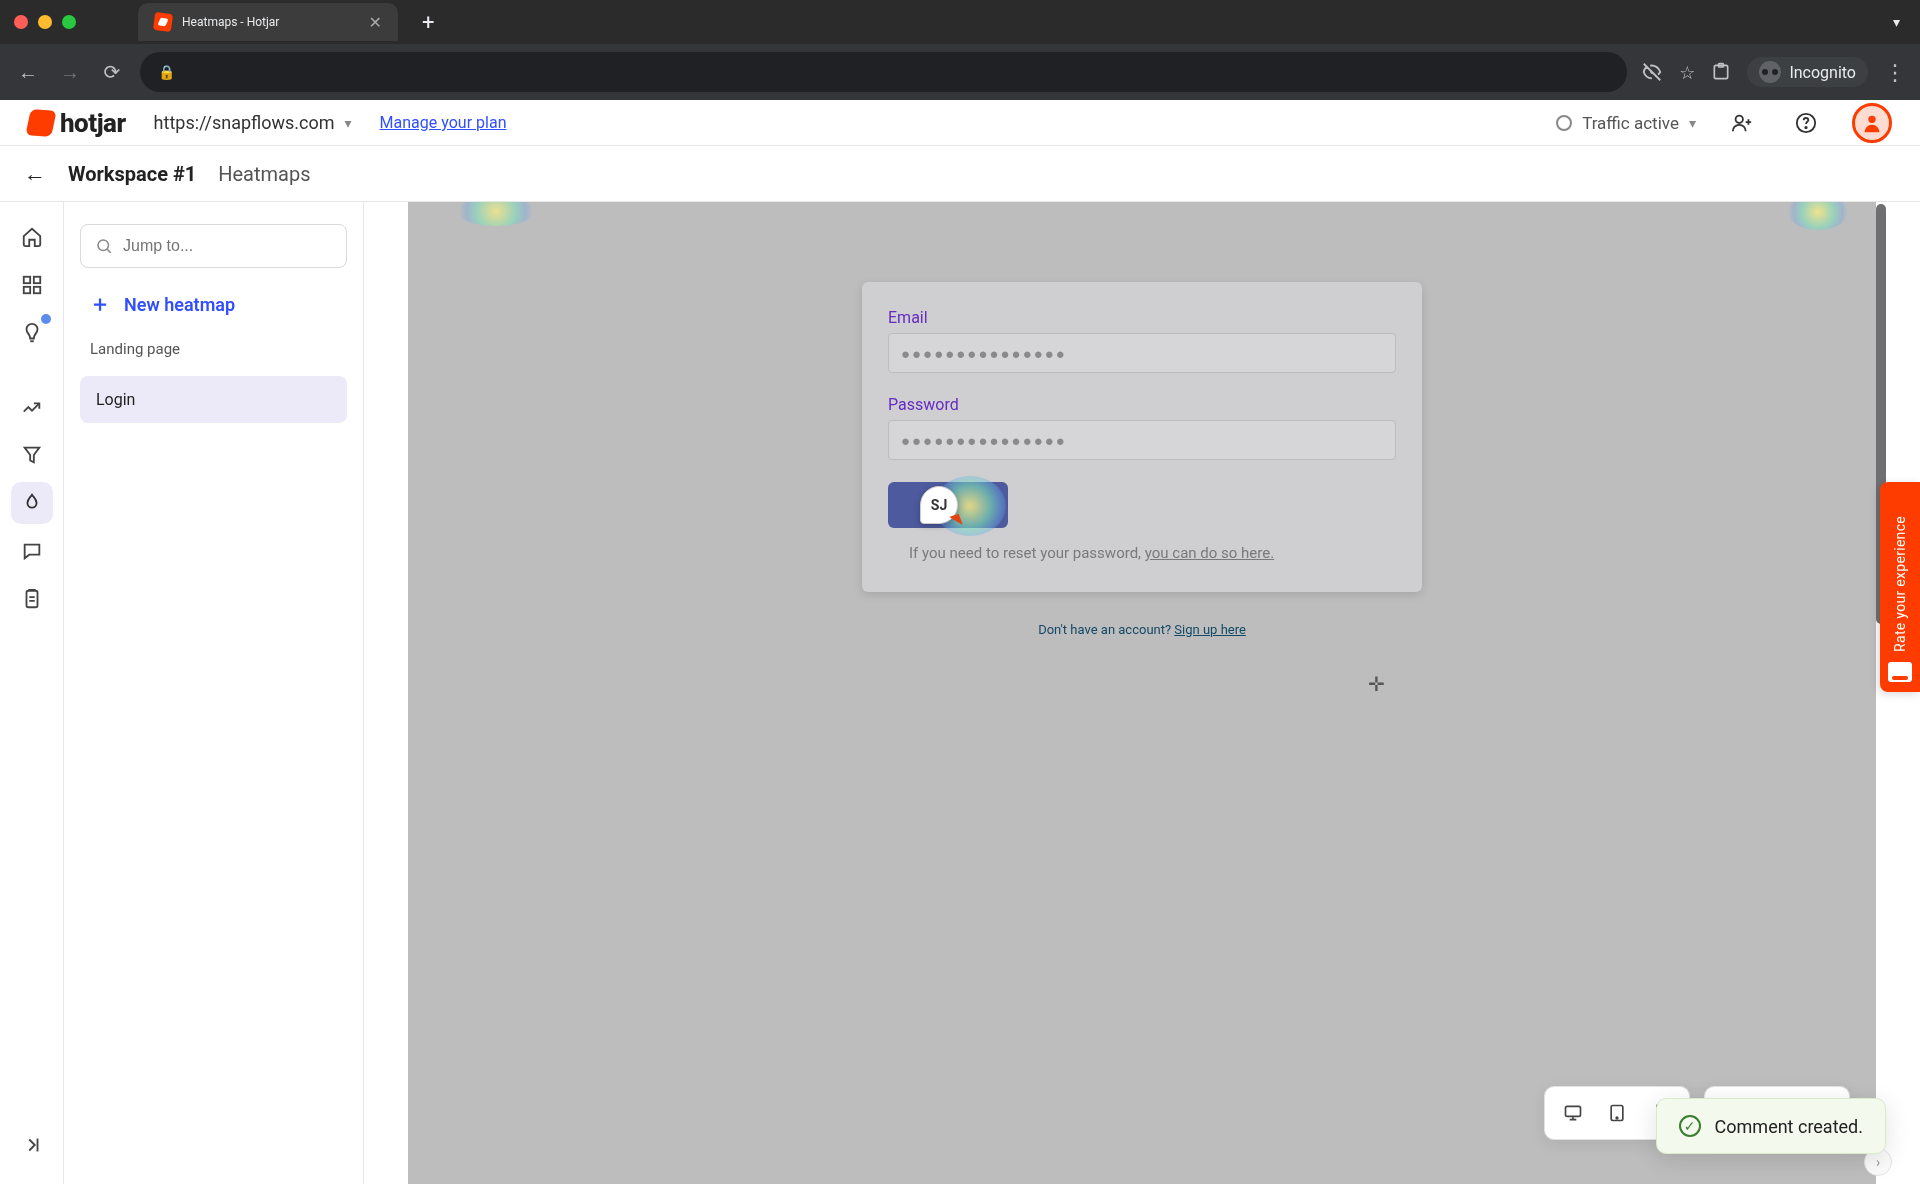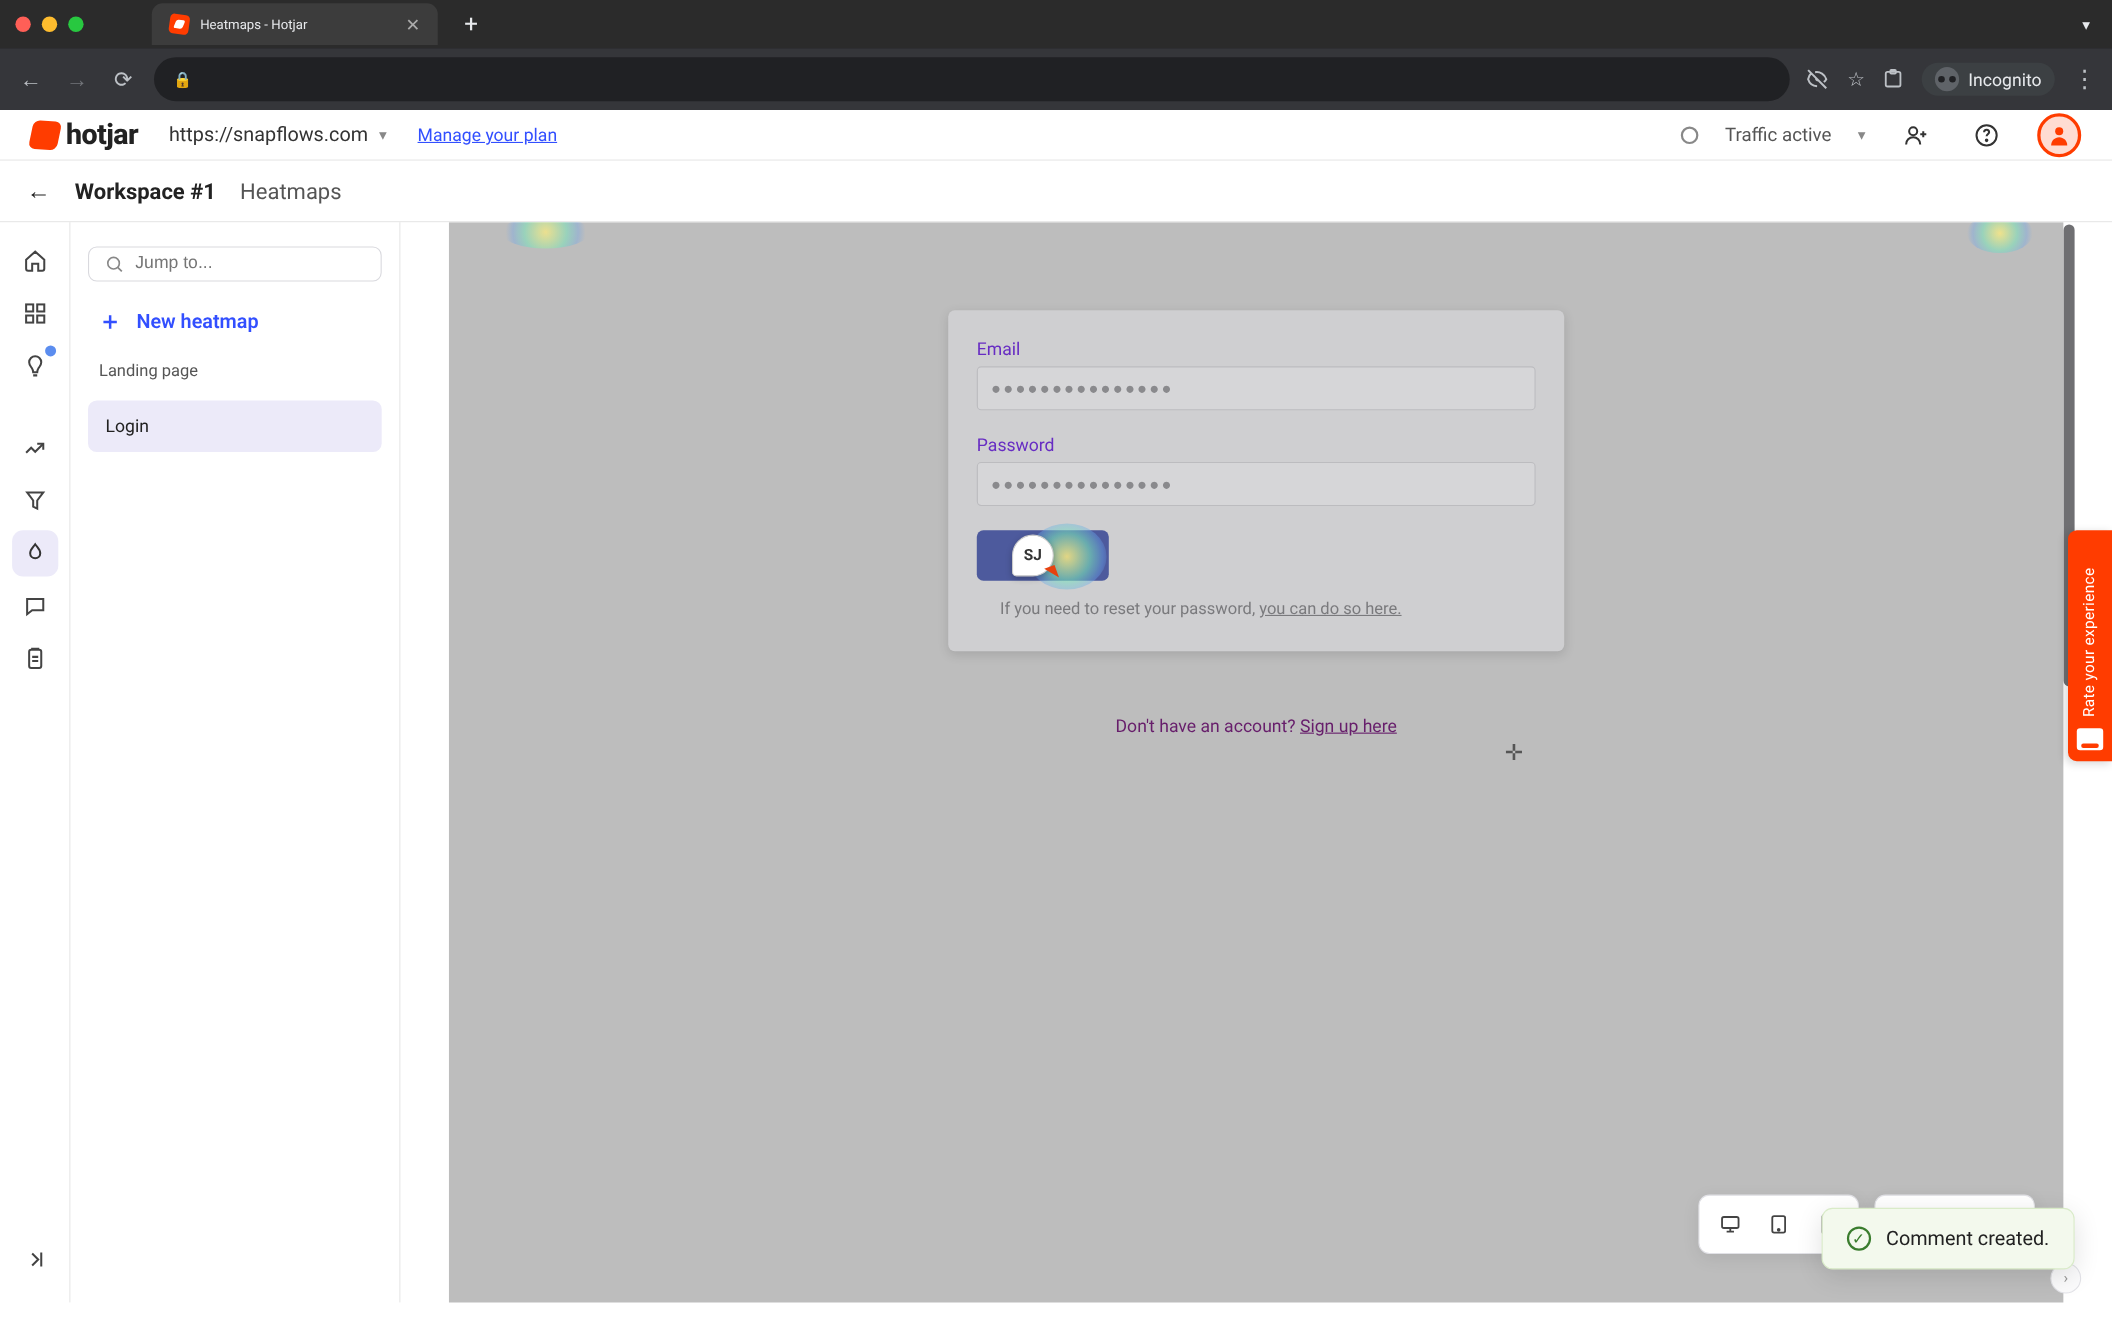--- a/index.html
+++ b/index.html
@@ -37,21 +37,21 @@
 
   
   .app-header { height: 46px; border-bottom: 1px solid #e7e7e7; display: flex; align-items: center; padding: 0 28px; gap: 28px; }
   .logo { display:flex; align-items:center; gap:6px; }
   .logo-mark { width:26px; height:26px; background:#ff3c00; border-radius:6px; transform: skewX(-8deg) rotate(4deg); }
   .logo-text { font-size:26px; font-weight:800; color:#222; letter-spacing:-0.5px; }
   .site-picker { display:flex; align-items:center; gap:10px; color:#333; font-size:18px; cursor:pointer;}
   .site-picker .chev { color:#888; font-size:14px; }
   .manage-plan { color:#324fff; text-decoration: underline; font-size:16px; cursor:pointer;}
   .app-header .spacer { flex:1; }
-  .traffic { display:flex; align-items:center; gap:24px; color:#555; font-size:17px; cursor:pointer;}
+  .traffic { display:flex; align-items:center; gap:10px; color:#555; font-size:17px; cursor:pointer;}
   .traffic-dot { width:16px; height:16px; border:2px solid #888; border-radius:50%; }
   .icon-btn { width:36px; height:36px; display:flex; align-items:center; justify-content:center; color:#444; font-size:20px; cursor:pointer; border-radius:50%;}
   .avatar { width:40px; height:40px; border-radius:50%; border:3px solid #ff3c00; background:#ffdcd2; display:flex; align-items:center; justify-content:center;}
   .avatar svg { width:22px; height:22px; fill:#ff3c00;}
 
   
   .ws-bar { height: 56px; border-bottom: 1px solid #e7e7e7; display:flex; align-items:center; padding: 0 24px; gap: 22px; }
   .back-arrow { font-size: 22px; color:#222; cursor:pointer; }
   .ws-name { font-size: 20px; font-weight:700; color:#222; }
   .ws-crumb { font-size: 20px; color:#555; }
@@ -59,42 +59,42 @@
   
   .main { display:flex; height: calc(1200px - 44px - 56px - 62px - 56px); position:relative;}
   .rail { width: 64px; border-right:1px solid #e7e7e7; display:flex; flex-direction:column; align-items:center; padding-top:14px; gap:6px;}
   .rail-item { width:42px; height:42px; display:flex; align-items:center; justify-content:center; color:#444; border-radius:10px; cursor:pointer; position:relative;}
   .rail-item.active { background:#eceaf9; color:#333;}
   .rail-sep { height: 20px; }
   .rail-badge { position:absolute; top:2px; right:2px; width:10px; height:10px; border-radius:50%; background:#5b8def;}
   .rail-bottom { margin-top:auto; margin-bottom:18px;}
 
   .sidebar { width: 300px; border-right:1px solid #e7e7e7; padding: 22px 16px; display:flex; flex-direction:column; gap:18px;}
-  .search { display:flex; align-items:center; gap:10px; border:1px solid #d9d9de; border-radius:8px; height:32px; padding:0 14px; color:#888;}
+  .search { display:flex; align-items:center; gap:10px; border:1px solid #d9d9de; border-radius:8px; height:44px; padding:0 14px; color:#888;}
   .search input { border:none; outline:none; font-size:16px; color:#333; flex:1; background:transparent;}
   .new-heatmap { display:flex; align-items:center; gap:12px; color:#324fff; font-size:18px; font-weight:600; cursor:pointer; padding:6px 8px;}
   .plus-circle { width:24px; height:24px; display:flex; align-items:center; justify-content:center; font-size:22px; color:#324fff;}
   .section-label { font-size:15px; color:#555; padding:0 10px; }
   .hm-item { background:#eceaf9; border-radius:8px; padding:14px 16px; font-size:16px; color:#222; cursor:pointer;}
 
   .canvas-wrap { flex:1; position:relative; overflow:hidden; }
   .canvas-scroll { position:absolute; top:0; left:44px; right:44px; bottom:0; overflow:hidden;}
   .heatmap-page { position:absolute; top:0; left:0; right:0; height: 1400px; background:#bdbdbd; filter: saturate(0.85);}
   .login-card { position:absolute; top:80px; left:50%; transform:translateX(-50%); width:560px; background:#cfcfd1; border-radius:6px; padding:26px 26px 30px; box-shadow: 0 3px 10px rgba(0,0,0,0.12);}
   .field-label { color:#6d28d9; font-size:16px; margin-bottom:6px; }
   .field-input { width:100%; height:40px; border:1px solid #bcbcc0; background:#d6d6d8; border-radius:4px; padding:0 12px; color:#8a8a8d; font-size:15px; letter-spacing:2px;}
   .field-block { margin-bottom:22px; }
   .login-btn { width:120px; height:46px; background:#4a5aa8; border-radius:6px; display:flex; align-items:center; justify-content:center; position:relative; cursor:pointer;}
   .comment-pin { position:absolute; width:38px; height:38px; border-radius:50% 50% 50% 4px; background:#fff; border:1px solid #ccc; display:flex; align-items:center; justify-content:center; font-size:14px; font-weight:700; color:#333; box-shadow:0 2px 6px rgba(0,0,0,0.25); left:32px; top:4px;}
   .comment-pin::after{ content:""; position:absolute; right:-4px; bottom:-4px; width:0; height:0; border-left:10px solid transparent; border-top:12px solid #ff3c00; transform:rotate(-20deg);}
   .heat-glow { position:absolute; border-radius:50%; pointer-events:none;}
   .heat-login { width:72px; height:60px; left:46px; top:-6px; background: radial-gradient(circle, rgba(255,236,110,0.85) 0%, rgba(110,231,183,0.6) 45%, rgba(96,165,250,0.4) 70%, transparent 85%);}
   .reset-text { color:#7a7a7d; font-size:15px; margin-top:16px;margin-left:21px;}
   .reset-text .lnk { text-decoration:underline; cursor:pointer;}
-  .signup-text { text-align:center; color:#701a75; font-size:16px; margin-top:28px;}
+  .signup-text { text-align:center; color:#0c4a6e; font-size:13px; }
   .signup-text .lnk { text-decoration:underline; cursor:pointer;}
 
   .heat-top-left { position:absolute; top:-6px; left:48px; width:80px; height:30px; background: radial-gradient(circle, rgba(255,236,110,0.75) 0%, rgba(110,231,183,0.55) 45%, rgba(96,165,250,0.35) 70%, transparent 85%); border-radius:50%;}
   .heat-top-right { position:absolute; top:-8px; right:28px; width:60px; height:36px; background: radial-gradient(circle, rgba(255,236,110,0.8) 0%, rgba(110,231,183,0.55) 45%, rgba(96,165,250,0.35) 70%, transparent 85%); border-radius:50%;}
 
   .page-scrollbar { position:absolute; top:0; right:34px; width:10px; height:560px; }
   .page-scrollbar-track{ position:absolute; top:0; right:0; width:10px; height:100%; background:transparent;}
   .page-scrollbar-thumb{ position:absolute; top:2px; right:0; width:10px; height:420px; background:#6f6f72; border-radius:6px;}
 
   .crosshair { position:absolute; color:#555; font-size:20px; pointer-events:none;}

